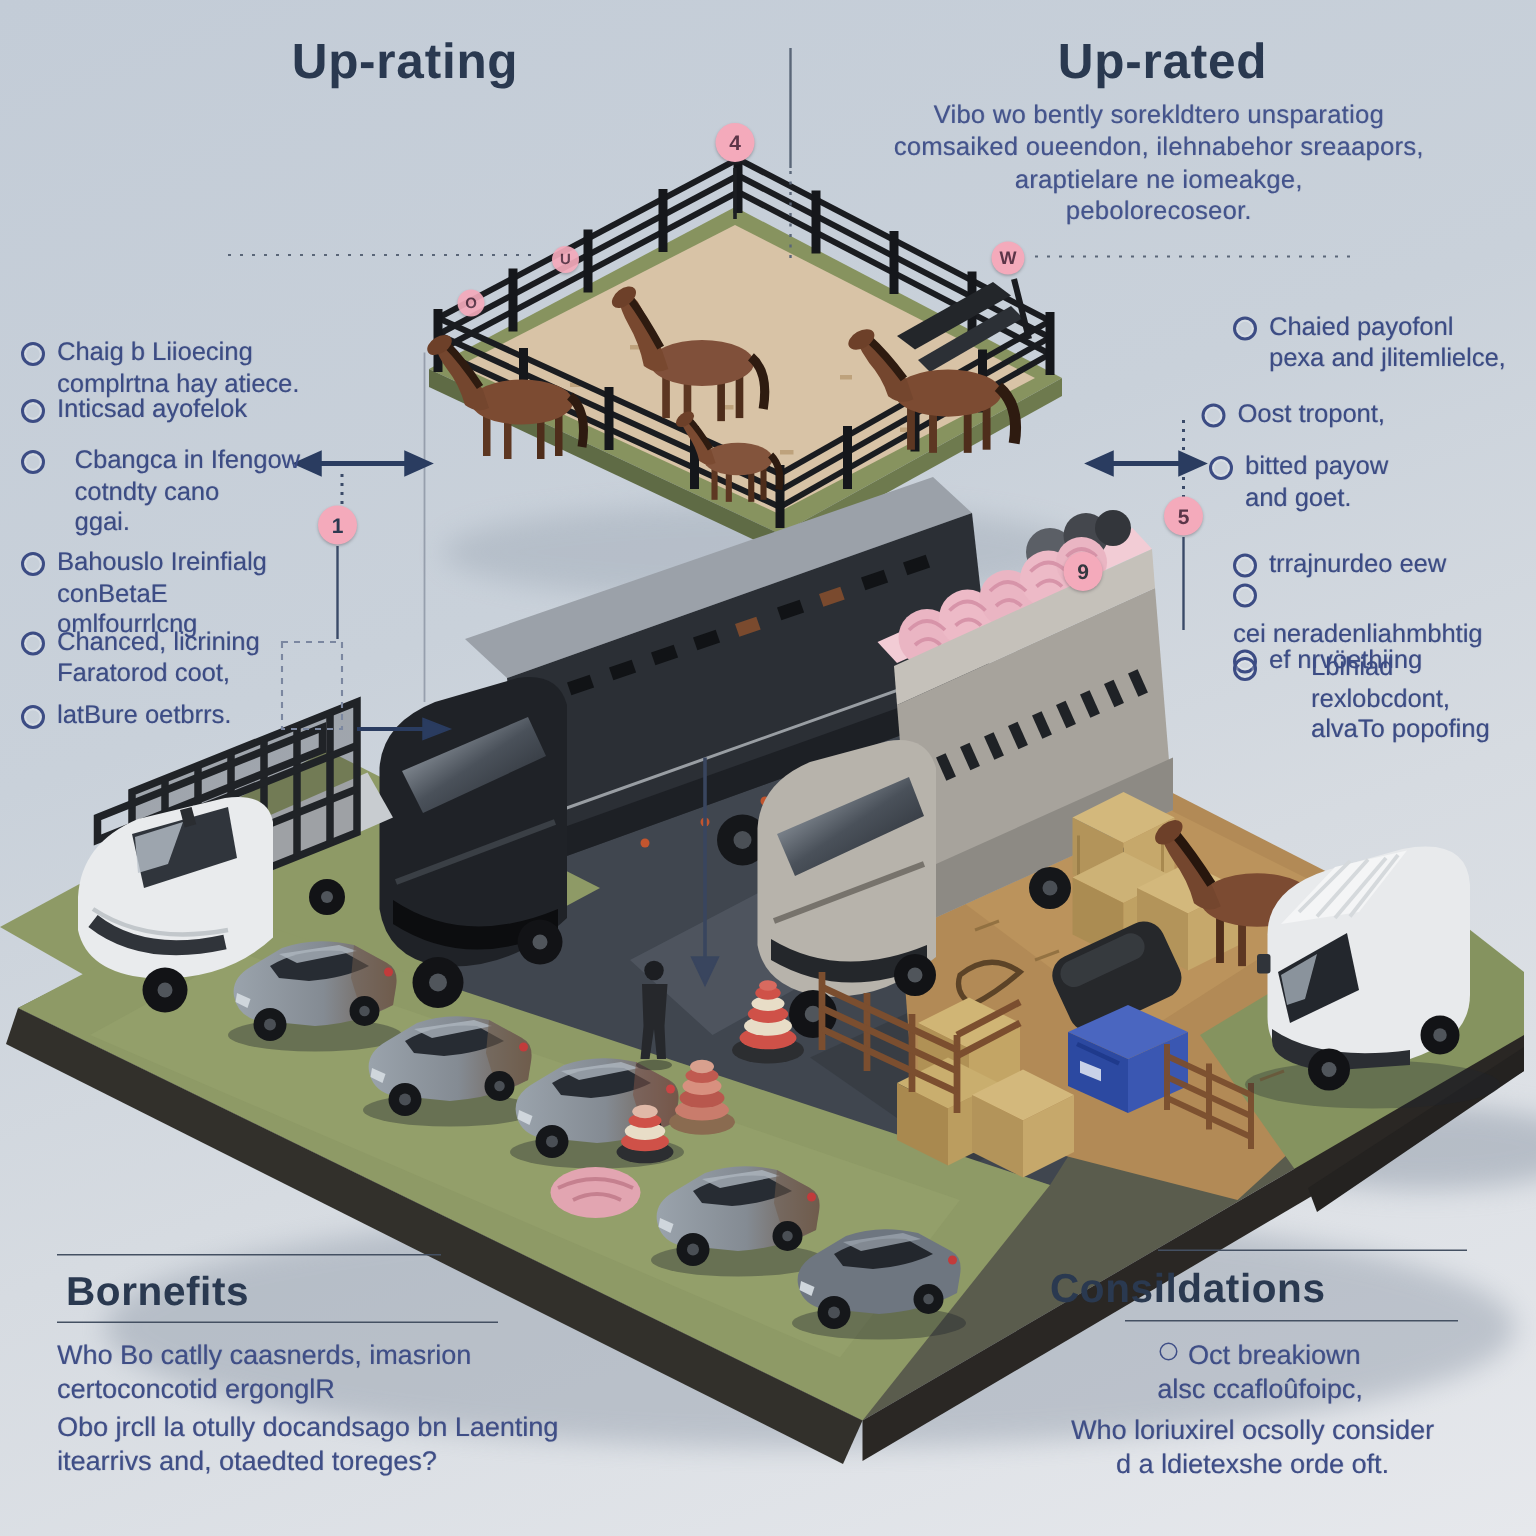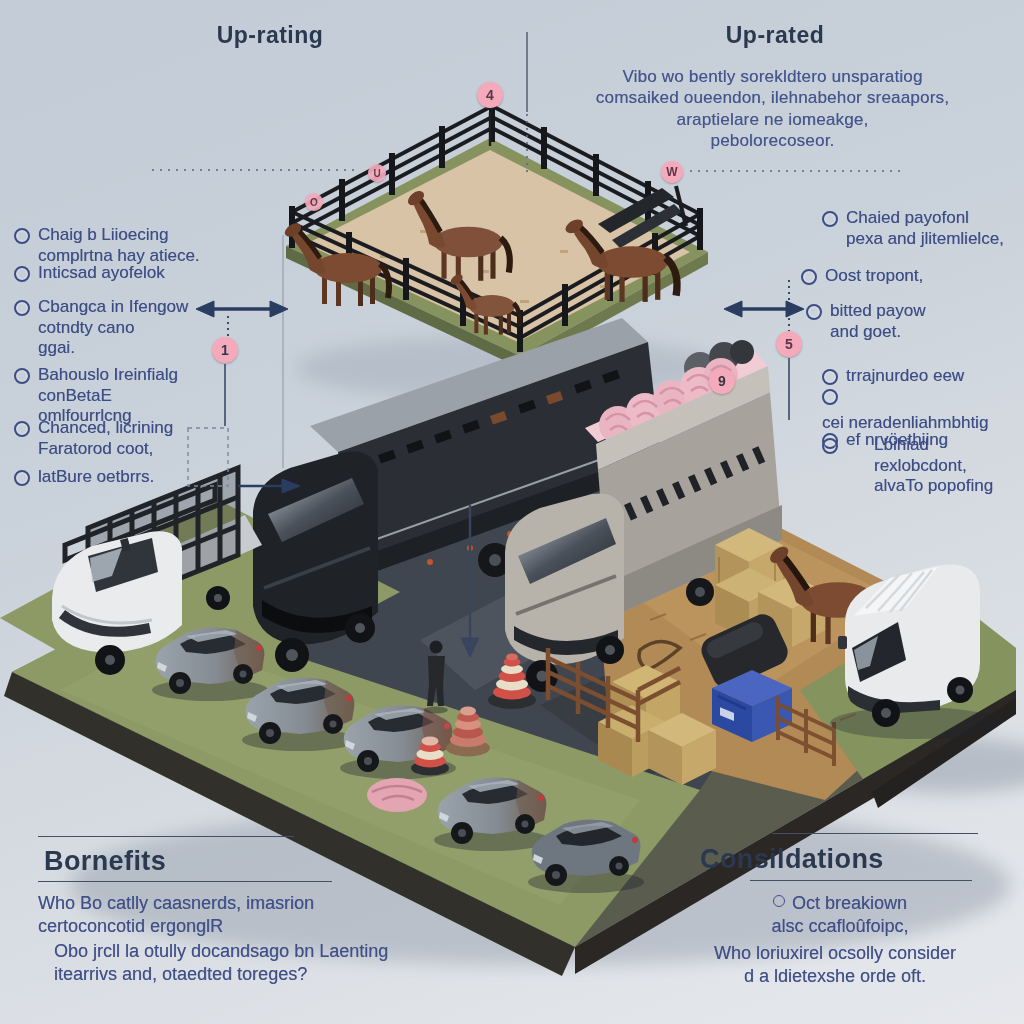--- a/index.html
+++ b/index.html
@@ -1,20 +1,20 @@
 <!DOCTYPE html>
 <html><head>
 <meta charset="utf-8">
 <style>
   html,body{margin:0;padding:0;}
   body{width:1024px;height:1024px;overflow:hidden;font-family:"Liberation Sans",sans-serif;}
   #canvas{position:relative;width:1024px;height:1024px;
     background:linear-gradient(160deg,#c3ccd7 0%,#c9d1da 38%,#d6dbe1 62%,#e6e8ec 100%);}
   svg.layer{position:absolute;left:0;top:0;pointer-events:none;}
-  .hdr{position:absolute;text-align:center;font-weight:bold;font-size:23px;color:#2a3950;letter-spacing:.5px;}
+  .hdr{position:absolute;text-align:center;font-weight:bold;font-size:33px;color:#2a3950;letter-spacing:.5px;}
   .pre{white-space:pre-line;}
   .para{position:absolute;text-align:center;font-size:17px;line-height:1.26;color:#44548c;
     text-shadow:.3px .3px .5px rgba(62,78,134,.55);letter-spacing:.2px;}
   .li{position:absolute;display:flex;gap:8px;font-size:17px;line-height:1.22;color:#3c4c84;
     text-shadow:.3px .3px .5px rgba(60,76,132,.5);}
   .bullet-ring{width:12px;height:12px;border:2px solid #3c4c84;border-radius:50%;flex:0 0 auto;margin-top:3px;
     box-shadow:inset 0 0 0 1.5px rgba(255,255,255,.25);}
   .rule{position:absolute;height:0;border-top:1.6px solid #445062;}
   .sect-title{position:absolute;font-weight:bold;font-size:27px;color:#2a3950;letter-spacing:.4px;}
   .sect-text{position:absolute;font-size:18px;line-height:1.3;color:#3f4e86;
@@ -556,21 +556,21 @@
 
   <div class="li" style="left:14px;top:205px;width:186px;margin-top:20px;">
     <span class="bullet-ring"></span>
     <span class="pre">Chaig b Liioecing
 complrtna hay atiece.</span>
     </div>
   <div class="li" style="left:14px;top:263px;width:186px;">
     <span class="bullet-ring"></span>
     <span class="pre">Inticsad ayofelok</span>
     </div>
-  <div class="li" style="left:14px;top:297px;width:186px;">
+  <div class="li" style="left:14px;top:297px;width:186px;justify-content:space-between;">
     <span class="bullet-ring"></span>
     <span class="pre">Cbangca in Ifengow
 cotndty cano
 ggai.</span>
     </div>
   <div class="li" style="left:14px;top:365px;width:186px;">
     <span class="bullet-ring"></span>
     <span class="pre">Bahouslo Ireinfialg
 conBetaE omlfourrlcng</span>
     </div>
@@ -614,21 +614,21 @@
     <span class="bullet-ring"></span>
     <span class="pre">Lbihiad rexlobcdont,
 alvaTo popofing</span>
     </div>
 
   <div class="rule" style="left:38px;top:836px;width:256px;"></div>
   <div class="sect-title" style="left:44px;top:846px;">Bornefits</div>
   <div class="rule" style="left:38px;top:881px;width:294px;"></div>
   <div class="sect-text pre" style="left:38px;top:892px;width:340px;">Who Bo catlly caasnerds, imasrion
 certoconcotid ergonglR</div>
-  <div class="sect-text pre" style="left:54px;top:940px;width:380px;">Obo jrcll la otully docandsago bn Laenting
+  <div class="sect-text pre" style="left:38px;top:940px;width:380px;">Obo jrcll la otully docandsago bn Laenting
 itearrivs and, otaedted toreges?</div>
 
   <div class="rule" style="left:772px;top:833px;width:206px;"></div>
   <div class="sect-title" style="left:700px;top:844px;width:276px;text-align:left;">Consildations</div>
   <div class="rule" style="left:750px;top:880px;width:222px;"></div>
   <div class="sect-text" style="left:690px;top:892px;width:300px;text-align:center;">
     <span class="cons-bullet"></span><span class="pre">Oct breakiown
 alsc ccafloûfoipc,</span>
   </div>
   <div class="sect-text pre" style="left:680px;top:942px;width:310px;text-align:center;">Who loriuxirel ocsolly consider

